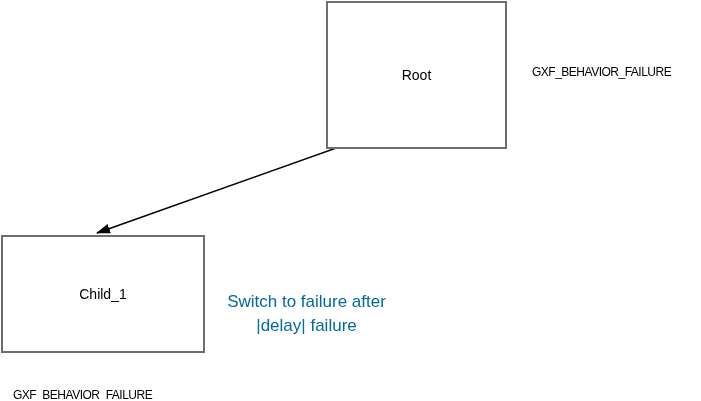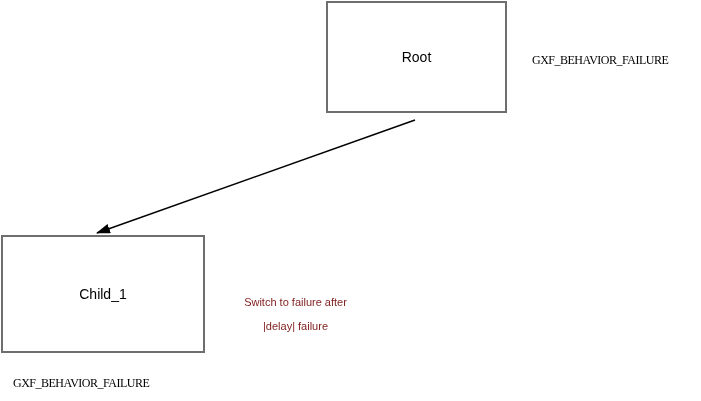--- a/index.html
+++ b/index.html
@@ -29,57 +29,58 @@
     border: 2px solid #6e6e6e;
     background: #ffffff;
     display: flex;
     align-items: center;
     justify-content: center;
   }
   .node-root {
     left: 326px;
     top: 1px;
     width: 181px;
-    height: 112px;
+    height: 148px;
   }
   .node-child-1 {
     left: 1px;
     top: 235px;
     width: 204px;
     height: 118px;
   }
   .node-label {
     font-size: 14px;
     color: #000000;
   }
   .status-label {
     position: absolute;
-    font-family: Liberation Serif, serif;
+    font-family: Liberation Sans, sans-serif;
     font-size: 12px;
     letter-spacing: -0.5px;
     white-space: nowrap;
     color: #000000;
+    margin-top: 12px;
   }
   .status-root {
     left: 532px;
     top: 53px;
   }
   .status-child-1 {
     left: 13px;
     top: 376px;
   }
   .edge-label {
     position: absolute;
-    left: 192px;
+    left: 203px;
     top: 290px;
     width: 207px;
     text-align: center;
-    font-size: 11px;
+    font-size: 17px;
     line-height: 24px;
-    color: #7f1d1d;
+    color: #0369a1;
   }
 </style>
 </head>
 <body>
 
 <div class="canvas">
 
   <svg class="edge-layer" width="701" height="401" viewBox="0 0 701 401">
     <defs>
       <marker id="arrowhead" markerUnits="userSpaceOnUse" markerWidth="16" markerHeight="12" refX="13" refY="5" orient="auto">

